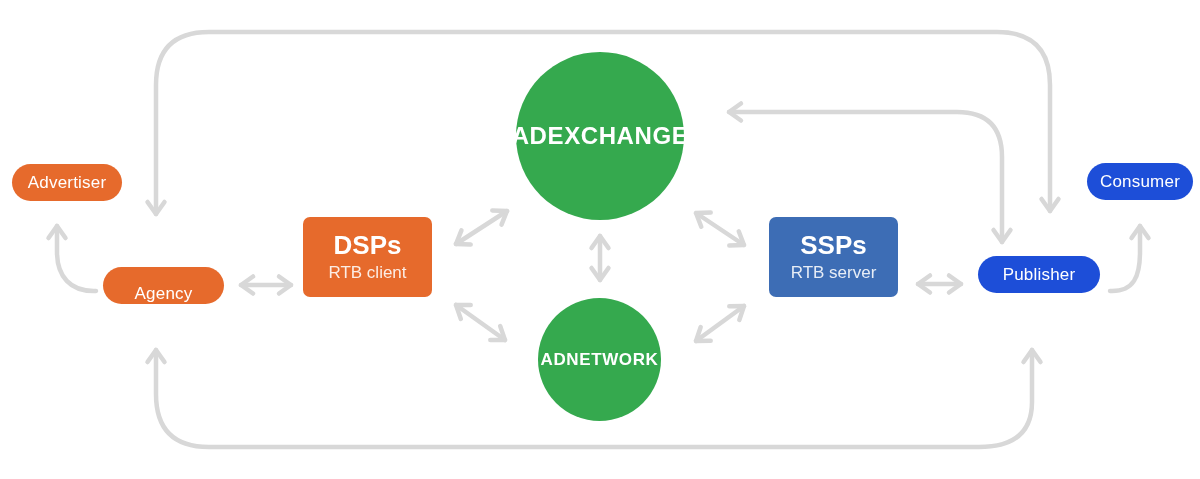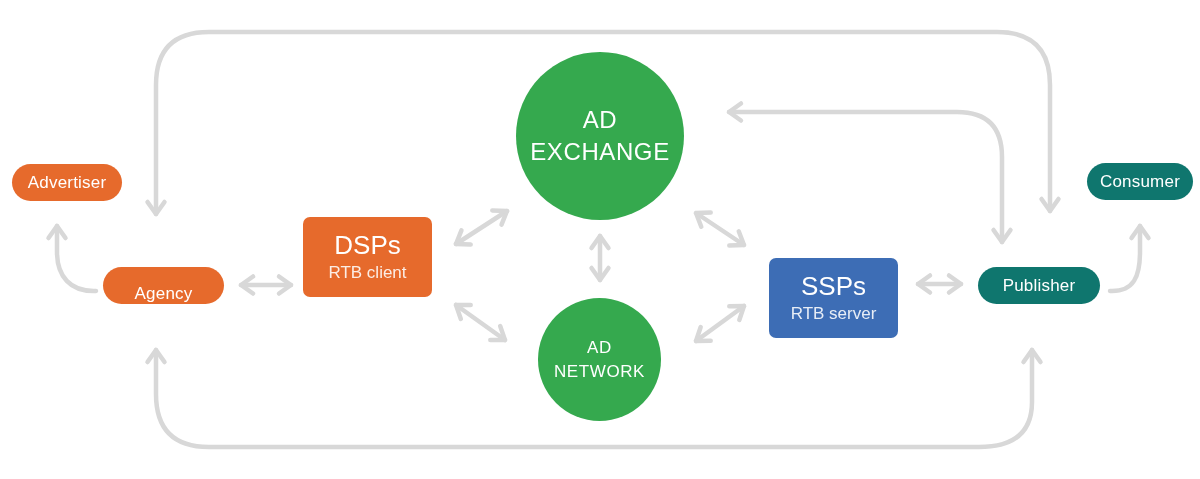--- a/index.html
+++ b/index.html
@@ -25,48 +25,48 @@
   }
   .node { position: absolute; display: flex; align-items: center; justify-content: center; color: #ffffff; }
   .pill {
     height: 37px;
     border-radius: 19px;
     font-size: 17px;
     font-weight: 400;
     letter-spacing: 0.2px;
   }
   .pill.orange { background: #e66a2c; }
-  .pill.blue   { background: #0f766e; }
+  .pill.blue   { background: #1d4ed8; }
   .box {
     width: 129px;
     height: 80px;
     border-radius: 7px;
     flex-direction: column;
     line-height: 1.15;
   }
   .box.orange { background: #e66a2c; }
-  .box.blue   { background: #3d6db5; margin-top: 41px; }
-  .box .title { font-size: 26px; font-weight: 400; }
+  .box.blue   { background: #3d6db5; }
+  .box .title { font-size: 26px; font-weight: 700; }
   .box .subtitle { font-size: 17px; font-weight: 400; color: rgba(255,255,255,0.88); margin-top: 2px; }
   .circle {
     background: #35a94e;
     border-radius: 50%;
-    flex-direction: column;
-    font-weight: 400;
+    flex-direction: row;
+    font-weight: 700;
     letter-spacing: 0.6px;
     text-align: right;
   }
   .circle.big   { left: 516px; top: 52px;  width: 168px; height: 168px; font-size: 24px; line-height: 32px; }
   .circle.small { left: 538px; top: 298px; width: 123px; height: 123px; font-size: 17px; line-height: 24px; }
 
   .pos-advertiser { left: 12px;   top: 164px; width: 110px; }
   .pos-agency     { left: 103px;  top: 267px; width: 121px; align-items: flex-end; }
   .pos-dsps       { left: 303px;  top: 217px; }
   .pos-ssps       { left: 769px;  top: 217px; }
-  .pos-publisher  { left: 978px;  top: 267px; width: 122px; }
+  .pos-publisher  { left: 978px;  top: 256px; width: 122px; }
   .pos-consumer   { left: 1087px; top: 163px; width: 106px; }
 </style>
 </head>
 <body>
 
 <div class="stage">
 
   <svg class="arrows" viewBox="0 0 1200 479" xmlns="http://www.w3.org/2000/svg">
     <defs>
       <marker id="ah" markerUnits="userSpaceOnUse" markerWidth="34" markerHeight="34" viewBox="-17 -17 34 34" refX="0" refY="0" orient="auto-start-reverse">

